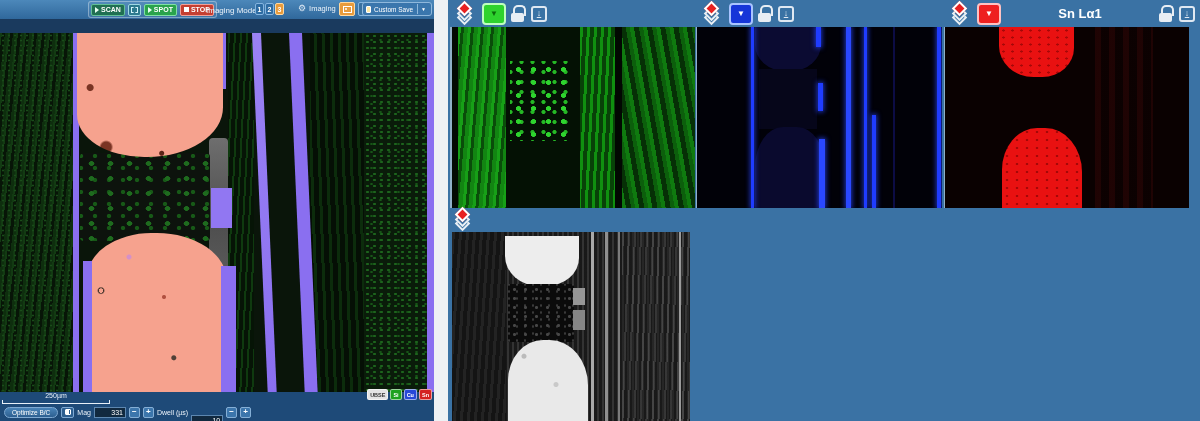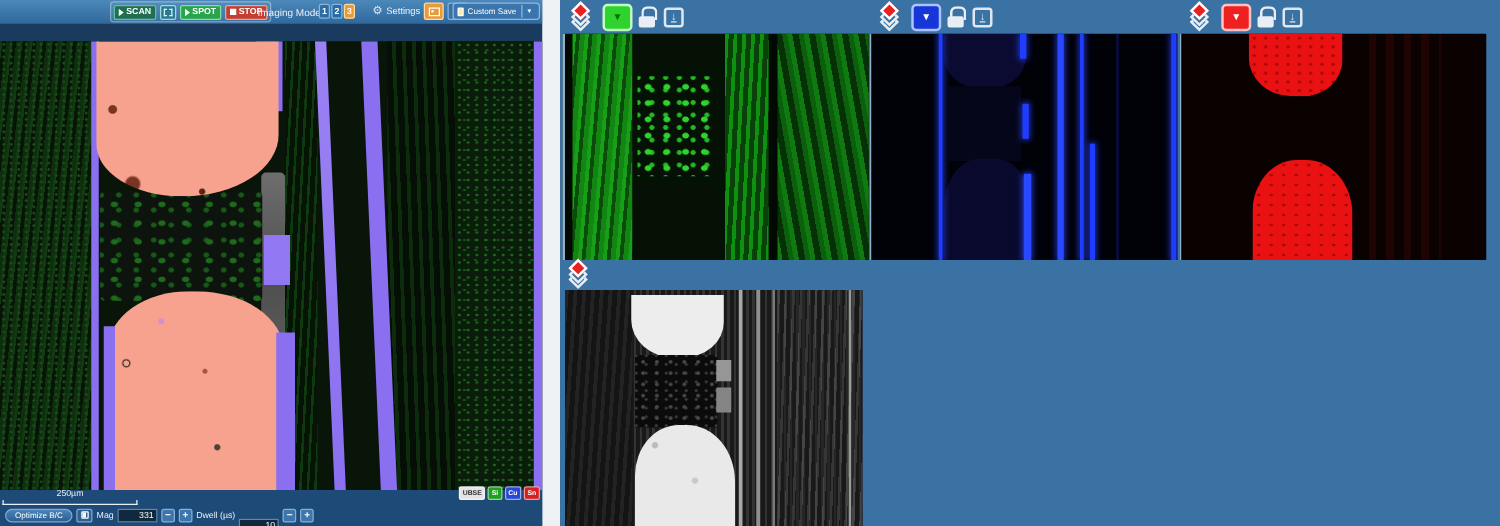--- a/index.html
+++ b/index.html
@@ -247,21 +247,21 @@
         </div>
       </div>
       <span class="imaging-modes-label">Imaging Modes</span>
       <div class="mode-buttons">
         <span class="mode-btn">1</span>
         <span class="mode-btn">2</span>
         <span class="mode-btn active">3</span>
       </div>
       <div class="settings-btn">
         <span class="gear-glyph">⚙</span>
-        <span>Settings</span>
+        <span>Imaging</span>
       </div>
       <div class="tool-icon-btns">
         <div class="icon-btn image-mode">
           <span class="img-glyph"></span>
         </div>
         <div class="icon-btn undo">
           <span>↺</span>
         </div>
       </div>
       <div class="custom-save">
@@ -356,20 +356,21 @@
 
     <div class="map-header h-sn">
       <div class="layers-icon">
         <div class="diam d3"></div>
         <div class="diam d2"></div>
         <div class="diam d1"></div>
       </div>
       <div class="color-drop c-sn">
         <span class="drop-arrow">▼</span>
       </div>
+      <div class="map-title">Sn Lα1</div>
       <div class="lock-icon"></div>
       <div class="download-btn">
         <span>↓</span>
       </div>
     </div>
 
     <div class="map-img map-si">
       <div class="si-band1"></div>
       <div class="si-dark"></div>
       <div class="si-speckles"></div>

